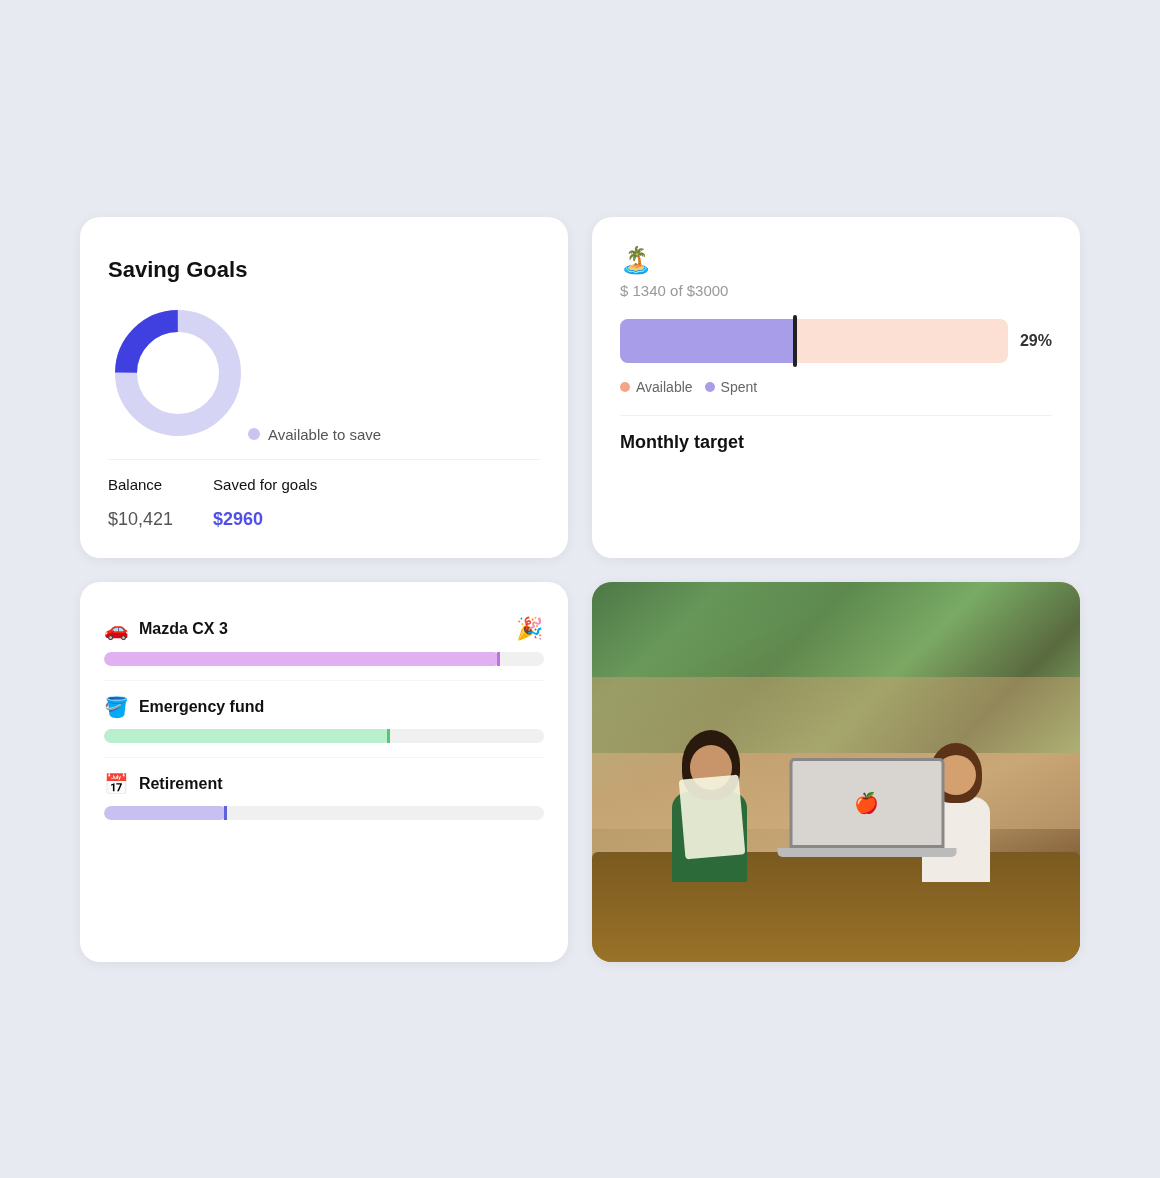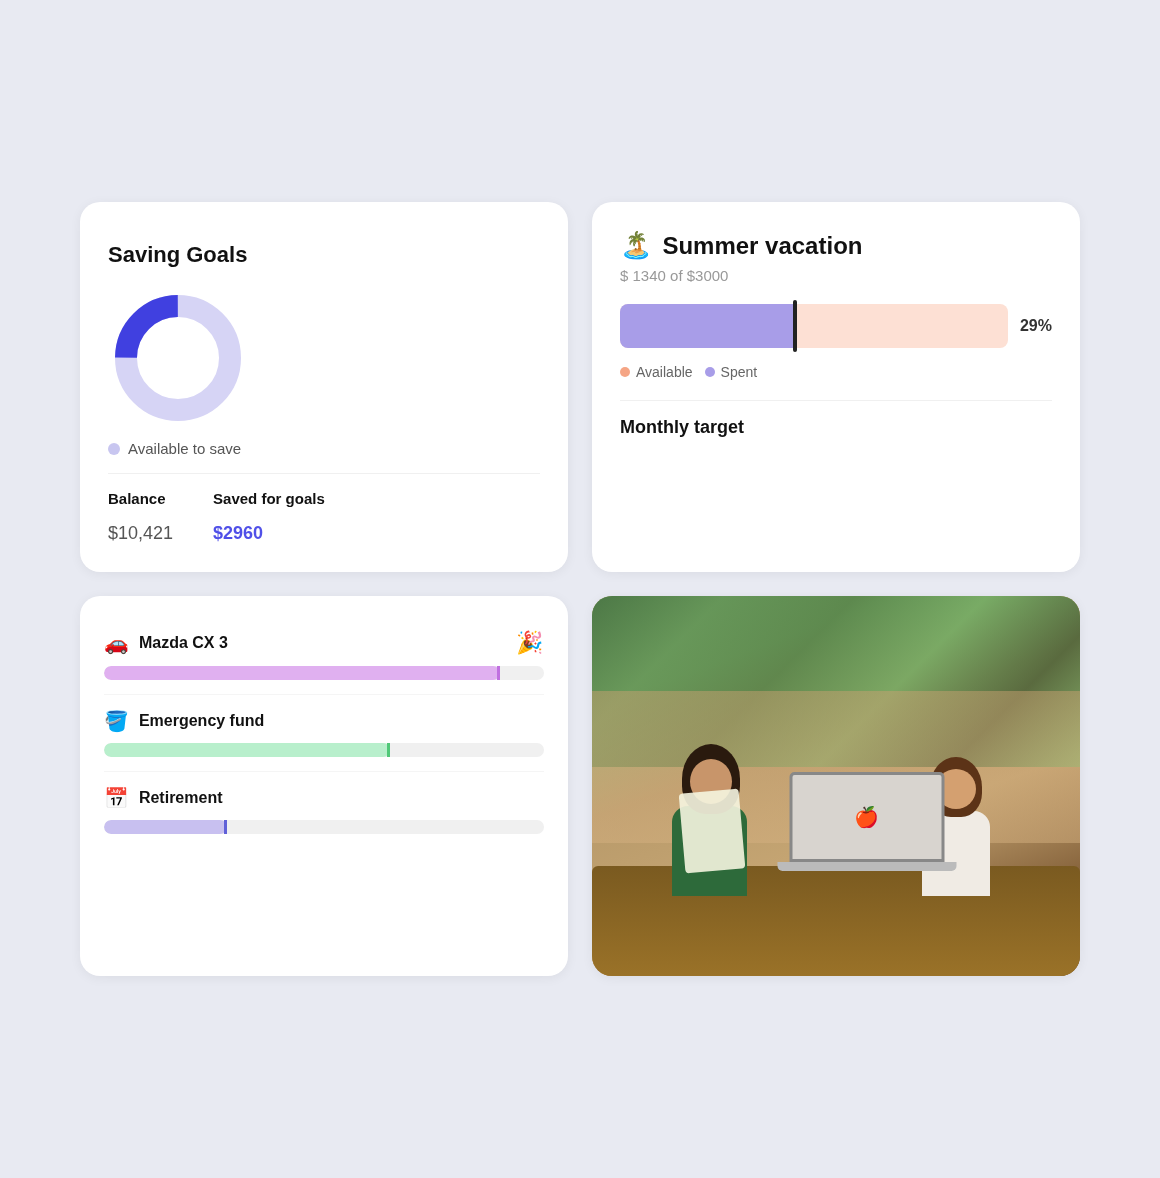--- a/index.html
+++ b/index.html
@@ -35,22 +35,21 @@
     }
     .card-title {
       font-size: 22px;
       font-weight: 700;
       color: #111;
       margin-bottom: 20px;
       margin-top: 12px;
     }
     .donut-container {
       display: flex;
-      flex-direction: column;
-      align-items: flex-start;
+      align-items: flex-end;
       margin-bottom: 9px;
     }
     .donut-svg {
       width: 140px;
       height: 140px;
     }
     .legend {
       display: flex;
       align-items: center;
       gap: 8px;
@@ -71,21 +70,21 @@
       margin: 16px 0;
     }
     .balance-row {
       display: flex;
       gap: 40px;
       margin-top: 8px;
     }
     .balance-item {}
     .balance-label {
       font-size: 15px;
-      font-weight: 700;
+      font-weight: 400;
       color: #111;
       margin-bottom: 16px;
     }
     .balance-value {
       font-size: 18px;
       color: #555;
     }
     .balance-value.accent {
       color: #5050e8;
       font-weight: 600;
@@ -296,21 +295,20 @@
       <div class="balance-item">
         <div class="balance-label">Saved for goals</div>
         <div class="balance-value accent">$2960</div>
       </div>
     </div>
   </div>
 
   <div class="card summer-card">
     <div class="summer-header">
       <span class="summer-emoji">🏝️</span>
-      <span class="summer-title">Summer vacation</span>
     </div>
     <div class="summer-subtitle">
       <span>$ 1340</span>
       <span> of </span>
       <span>$3000</span>
     </div>
     <div class="progress-bar-container">
       <div class="progress-bar-track">
         <div class="progress-bar-fill" style="width:45%;">
           <div class="progress-bar-border"></div>

